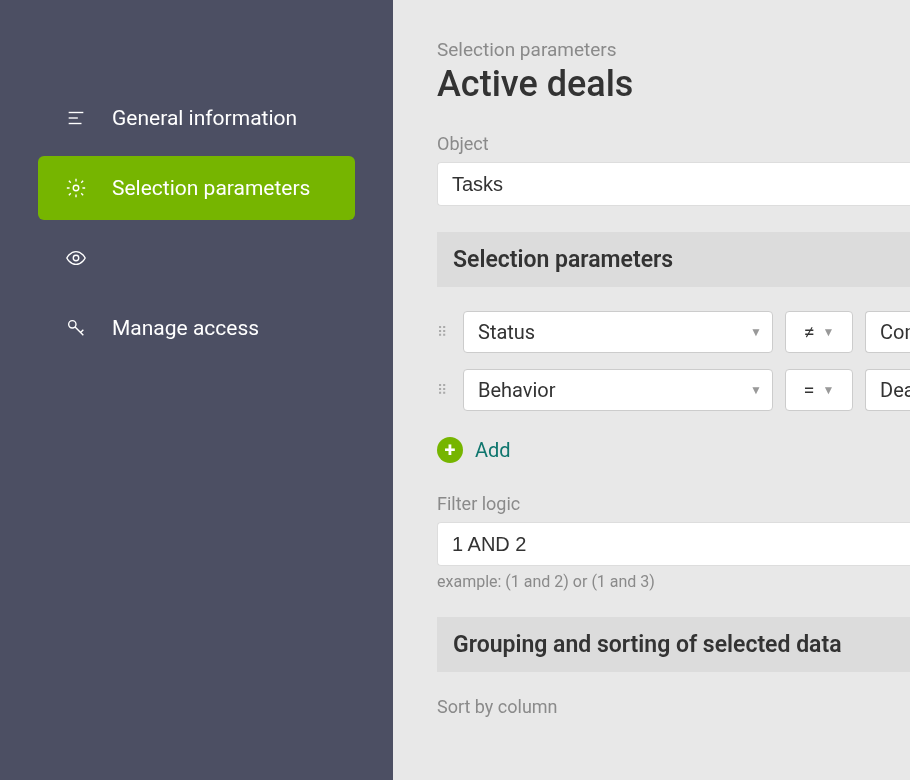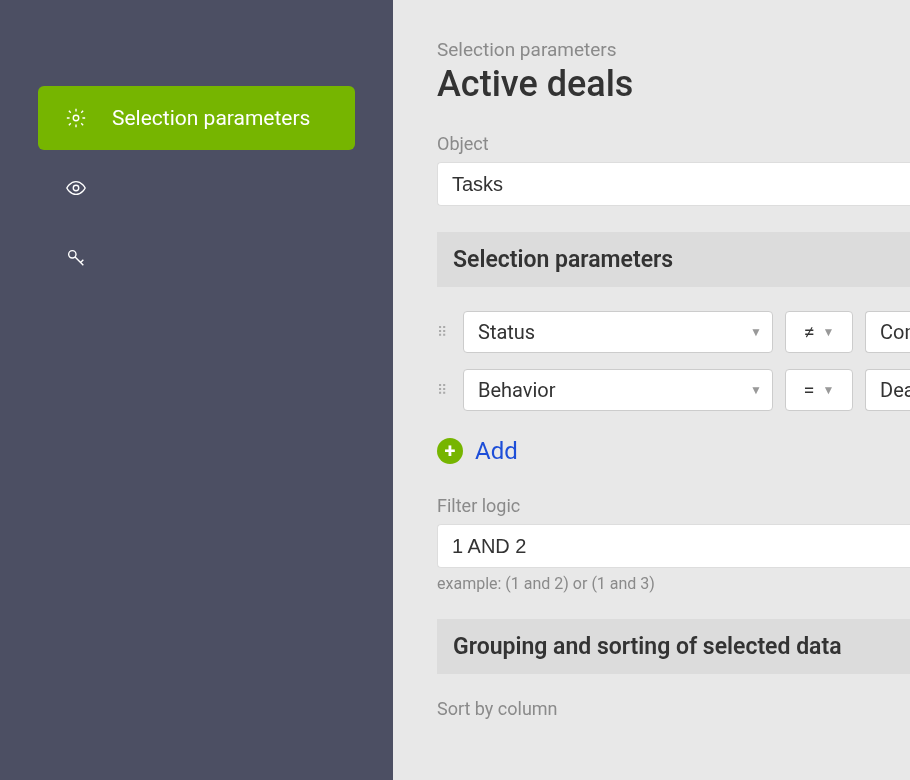--- a/index.html
+++ b/index.html
@@ -142,38 +142,48 @@
     border-radius: 50%;
     display: flex;
     align-items: center;
     justify-content: center;
     color: #fff;
     font-size: 20px;
     font-weight: bold;
     line-height: 1;
   }
   .add-label {
-    color: #1d4ed8;
-    font-size: 24px;
+    color: #0f766e;
+    font-size: 20px;
   }
   .hint {
     font-size: 16px;
     color: #8a8a8a;
     margin-top: 6px;
   }
   .sort-label {
     font-size: 18px;
     color: #8a8a8a;
     margin-top: 24px;
   }
 </style>
 </head>
 <body>
 
 <div class="sidebar">
+  <div class="sidebar-item">
+    <span class="icon">
+      <svg viewBox="0 0 24 24">
+          <line x1="4" y1="6" x2="20" y2="6"></line>
+          <line x1="4" y1="12" x2="14" y2="12"></line>
+          <line x1="4" y1="18" x2="18" y2="18"></line>
+        </svg>
+    </span>
+    <span class="sidebar-item-label">General information</span>
+  </div>
   <div class="sidebar-item active">
     <span class="icon">
       <svg viewBox="0 0 24 24">
           <circle cx="12" cy="12" r="3"></circle>
           <path d="M12 2v3M12 19v3M4.2 4.2l2.1 2.1M17.7 17.7l2.1 2.1M2 12h3M19 12h3M4.2 19.8l2.1-2.1M17.7 6.3l2.1-2.1"></path>
         </svg>
     </span>
     <span class="sidebar-item-label">Selection parameters</span>
   </div>
   <div class="sidebar-item">
@@ -184,20 +194,21 @@
         </svg>
     </span>
   </div>
   <div class="sidebar-item">
     <span class="icon">
       <svg viewBox="0 0 24 24">
           <circle cx="8" cy="8" r="4"></circle>
           <path d="M11 11l9 9M17 17l3-3"></path>
         </svg>
     </span>
+    <span class="sidebar-item-label">Manage access</span>
   </div>
 </div>
 
 <div class="main">
   <div class="breadcrumb">Selection parameters</div>
   <div class="page-title">Active deals</div>
 
   <div class="field-label">Object</div>
   <input class="text-input" value="Tasks" style="">
 

